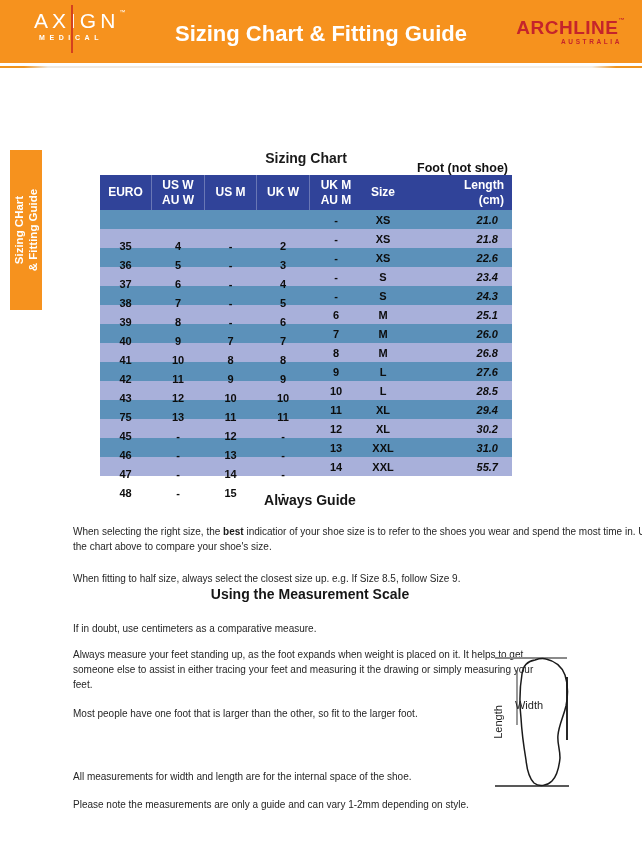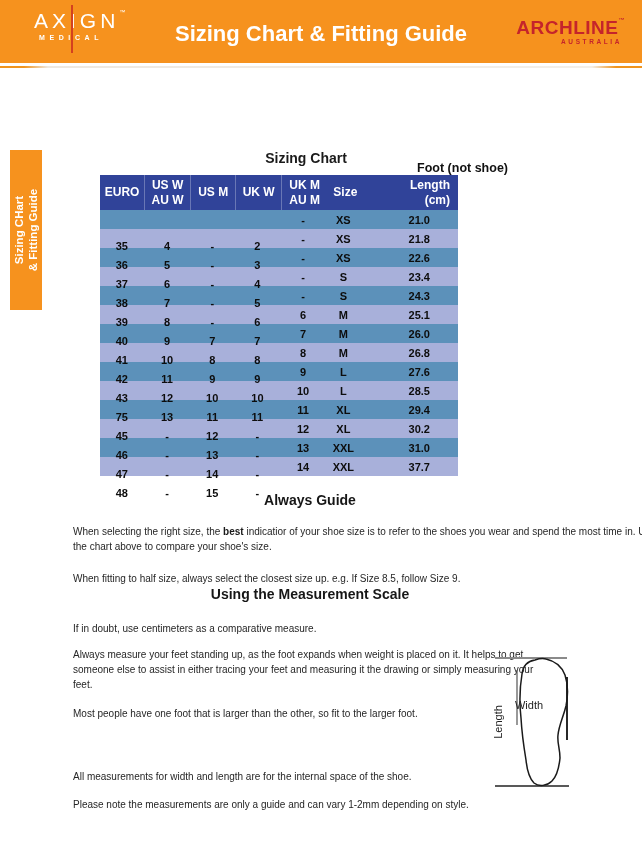--- a/index.html
+++ b/index.html
@@ -26,33 +26,33 @@
   .side-tab { position:absolute; left:10px; top:150px; width:32px; height:160px; background:#F6921E; }
   .side-tab-text { position:absolute; left:50%; top:50%; transform:translate(-50%,-50%) rotate(-90deg);
                    white-space:nowrap; color:#fff; font-weight:700; font-size:11.5px;
                    text-align:center; line-height:1.25; }
 
   
   .chart-title { position:absolute; left:100px; top:150px; width:412px; text-align:center;
                  font-size:14px; font-weight:700; color:#1a1a1a; }
   .foot-note { position:absolute; left:388px; top:161px; width:120px; text-align:right;
                font-size:12.5px; font-weight:700; color:#111; }
-  .size-table { position:absolute; left:100px; top:175px; width:358px;text-align:right; }
+  .size-table { position:absolute; left:100px; top:175px; width:412px;text-align:right; }
   .thead { display:flex; height:35px; background:#304399; color:#fff; font-size:12px; font-weight:700; }
   .th { box-sizing:border-box; display:flex; flex-direction:column; justify-content:center;
         align-items:center; line-height:1.18; }
   .th.sep { border-right:1px solid rgba(255,255,255,0.28); }
   .tr { display:flex; height:19px; font-size:11px; font-weight:700; color:#0d0d0d; }
   .tr:nth-child(odd) { background:#5C91BA; }
   .tr:nth-child(even) { background:#A8B0DA; }
   .td { box-sizing:border-box; display:flex; align-items:center; justify-content:center; }
   .td.sep { border-right:1px solid rgba(255,255,255,0.85);margin-top:36px; }
   .w0{width:52px} .w1{width:53px} .w2{width:52px} .w3{width:53px} .w4{width:52px} .w5{width:42px} .w6{width:108px}
   .th.w6 { align-items:flex-end; padding-right:8px; }
-  .td.w6 { justify-content:flex-end; padding-right:28px; }
+  .td.w6 { justify-content:flex-end; padding-right:14px;font-style:italic; }
 
   
   .h2 { position:absolute; left:0; width:620px; text-align:center; font-size:14px;
         font-weight:700; color:#161616; }
   .body-text { position:absolute; left:38px; font-size:10px; line-height:15px; color:#262626;margin-left:35px; }
   .body-text b { font-weight:700; color:#1a1a1a; }
   #fitting-heading { top:492px; }
   #fit-p1 { top:514px; width:592px; }
   #fit-p2 { top:561px; width:592px; }
   #measure-heading { top:586px; }
@@ -257,21 +257,21 @@
       <div class="td w6">31.0</div>
     </div>
 
     <div class="tr">
       <div class="td w0 sep">48</div>
       <div class="td w1 sep">-</div>
       <div class="td w2 sep">15</div>
       <div class="td w3 sep">-</div>
       <div class="td w4">14</div>
       <div class="td w5">XXL</div>
-      <div class="td w6">37.7</div>
+      <div class="td w6">55.7</div>
     </div>
   </div>
   </div>
 
   <div class="h2" id="fitting-heading">Always Guide</div>
   <p class="body-text" id="fit-p1"><span>When selecting the right size, the </span><b>best</b><span> indicatior of your shoe size is to refer to the shoes you wear and spend the most time in. Use the chart above to compare your shoe's size.</span></p>
   <p class="body-text" id="fit-p2">When fitting to half size, always select the closest size up. e.g. If Size 8.5, follow Size 9.</p>
 
   <div class="h2" id="measure-heading">Using the Measurement Scale</div>
   <p class="body-text" id="meas-p1">If in doubt, use centimeters as a comparative measure.</p>

